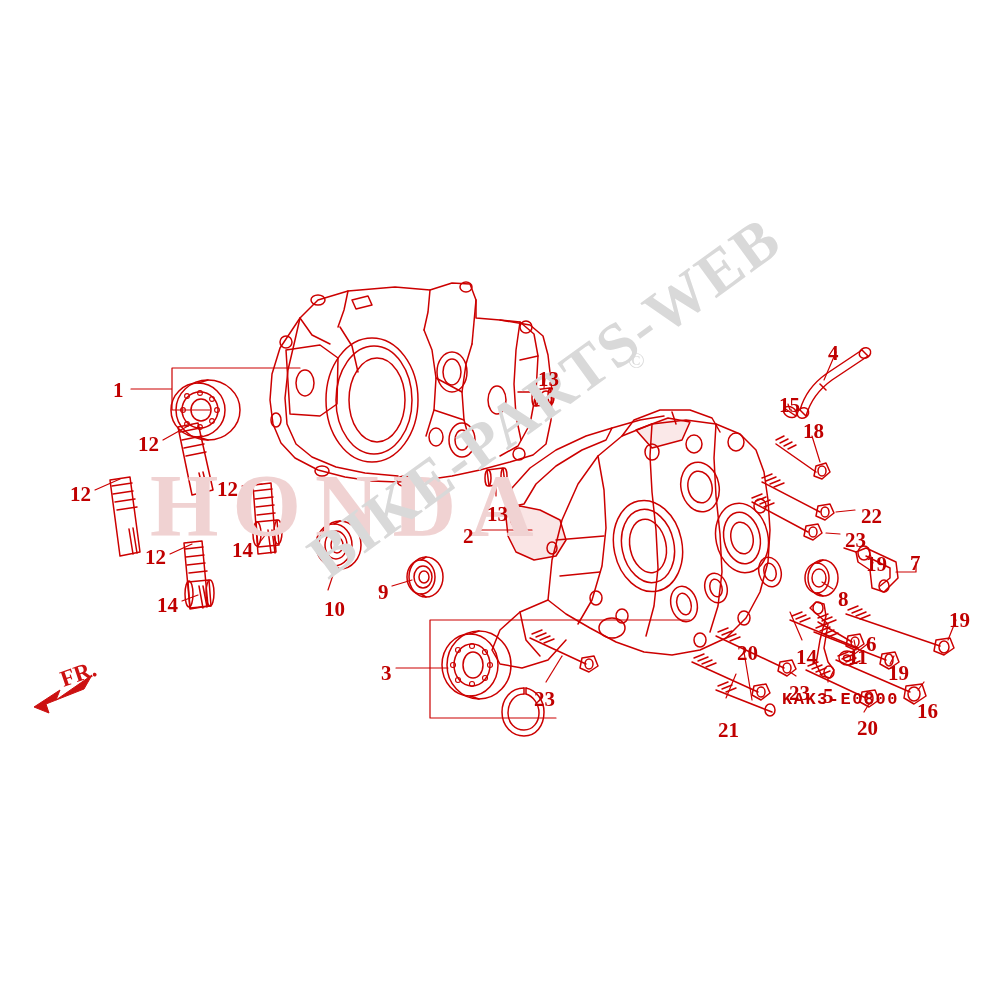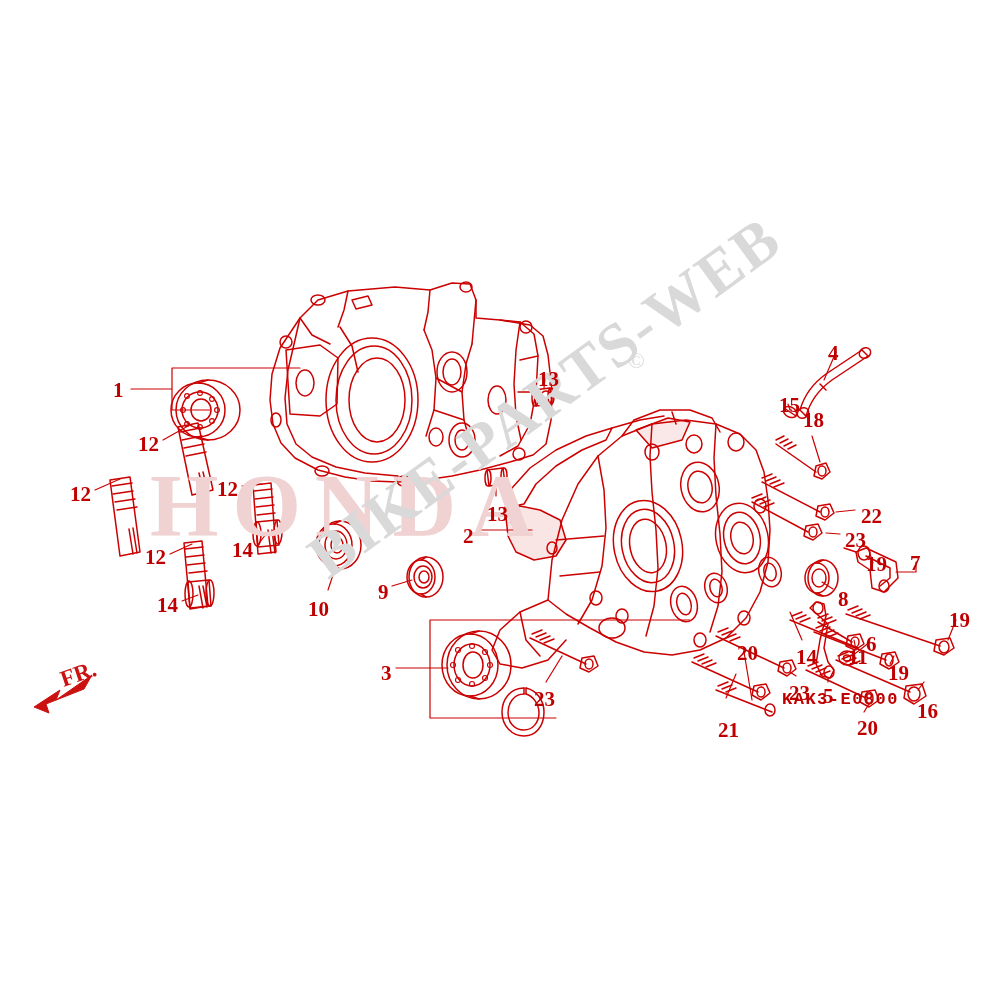--- a/index.html
+++ b/index.html
@@ -489,30 +489,30 @@
   <div class="wm-bpw">BIKE-PARTS-WEB</div>
   <div class="wm-copy">©</div>
 
   <div class="callout" style="left:113px;top:378px">1</div>
   <div class="callout" style="left:138px;top:432px">12</div>
   <div class="callout" style="left:70px;top:482px">12</div>
   <div class="callout" style="left:217px;top:477px">12</div>
   <div class="callout" style="left:145px;top:545px">12</div>
   <div class="callout" style="left:232px;top:538px">14</div>
   <div class="callout" style="left:157px;top:593px">14</div>
-  <div class="callout" style="left:308px;top:597px">10</div>
+  <div class="callout" style="left:324px;top:597px">10</div>
   <div class="callout" style="left:378px;top:580px">9</div>
   <div class="callout" style="left:538px;top:367px">13</div>
   <div class="callout" style="left:487px;top:502px">13</div>
   <div class="callout" style="left:463px;top:524px">2</div>
   <div class="callout" style="left:381px;top:661px">3</div>
   <div class="callout" style="left:534px;top:687px">23</div>
   <div class="callout" style="left:828px;top:341px">4</div>
   <div class="callout" style="left:779px;top:393px">15</div>
-  <div class="callout" style="left:803px;top:408px">18</div>
+  <div class="callout" style="left:803px;top:419px">18</div>
   <div class="callout" style="left:861px;top:504px">22</div>
   <div class="callout" style="left:845px;top:528px">23</div>
   <div class="callout" style="left:866px;top:552px">19</div>
   <div class="callout" style="left:910px;top:551px">7</div>
   <div class="callout" style="left:838px;top:587px">8</div>
   <div class="callout" style="left:949px;top:608px">19</div>
   <div class="callout" style="left:737px;top:641px">20</div>
   <div class="callout" style="left:796px;top:645px">14</div>
   <div class="callout" style="left:848px;top:645px">11</div>
   <div class="callout" style="left:866px;top:632px">6</div>

